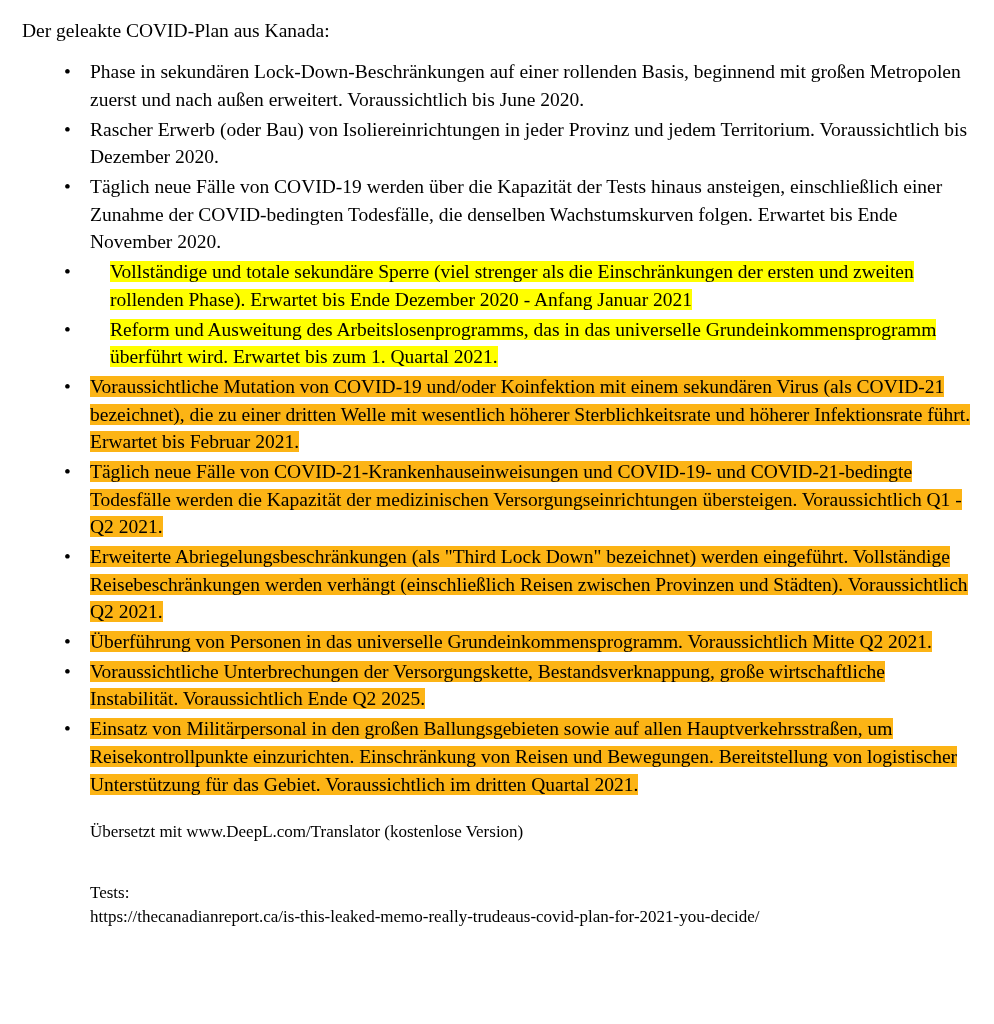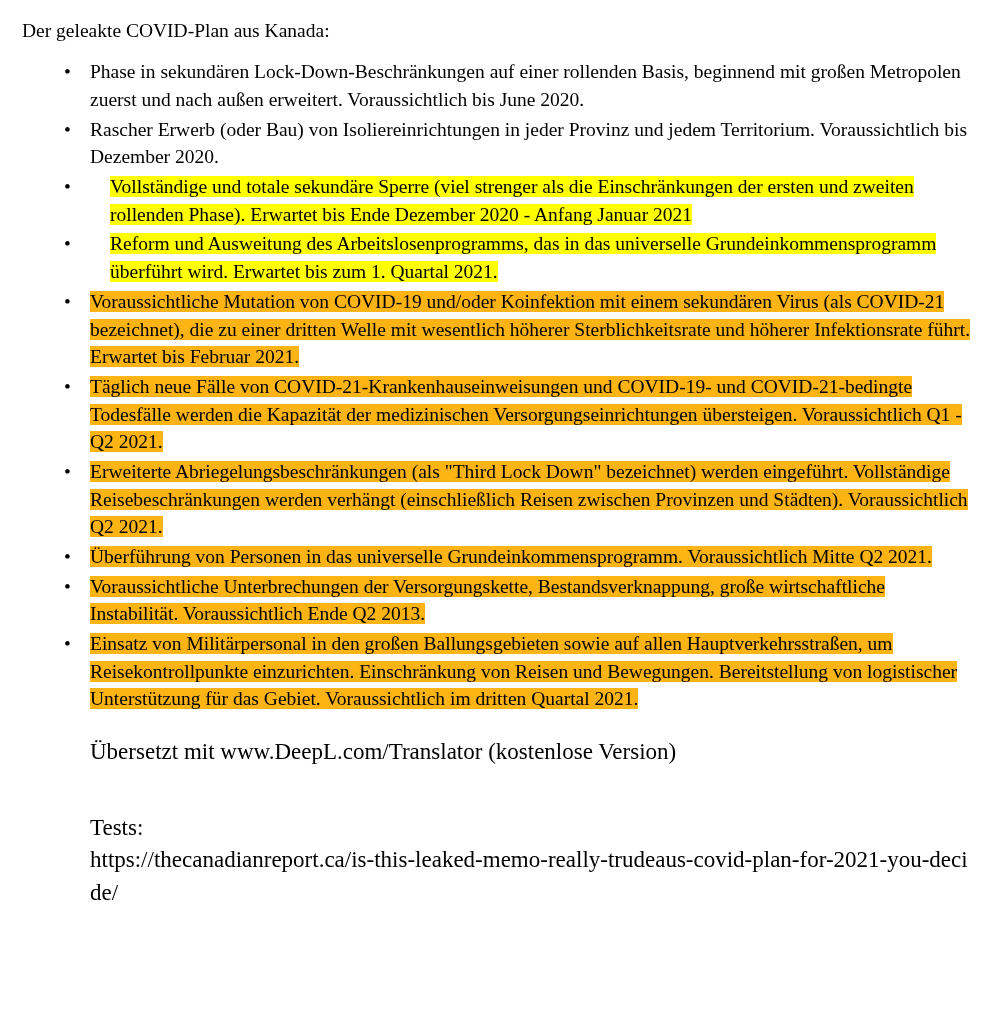--- a/index.html
+++ b/index.html
@@ -54,21 +54,21 @@
   .hl-yellow .txt {
     background: #ffff00;
     margin-left: 20px;
   }
   .hl-orange .txt {
     background: #fcb415;
   }
   .footer-block {
     margin-top: 22px;
     padding-left: 68px;
-    font-size: 23px;
+    font-size: 17px;
     line-height: 1.42;
   }
   .footer-block .spacer {
     height: 20px;
   }
   .source-label {
     margin: 0;
   }
   .source-url {
     margin: 0;
@@ -82,40 +82,43 @@
 
   <p class="intro">Der geleakte COVID-Plan aus Kanada:</p>
 
   <ul class="plan-list">
     <li>
       <span class="txt">Phase in sekundären Lock-Down-Beschränkungen auf einer rollenden Basis, beginnend mit großen Metropolen zuerst und nach außen erweitert. Voraussichtlich bis June 2020.</span>
     </li>
     <li>
       <span class="txt">Rascher Erwerb (oder Bau) von Isoliereinrichtungen in jeder Provinz und jedem Territorium. Voraussichtlich bis Dezember 2020.</span>
     </li>
+    <li>
+      <span class="txt">Täglich neue Fälle von COVID-19 werden über die Kapazität der Tests hinaus ansteigen, einschließlich einer Zunahme der COVID-bedingten Todesfälle, die denselben Wachstumskurven folgen. Erwartet bis Ende November 2020.</span>
+    </li>
     <li class="hl-yellow">
       <span class="txt">Vollständige und totale sekundäre Sperre (viel strenger als die Einschränkungen der ersten und zweiten rollenden Phase). Erwartet bis Ende Dezember 2020 - Anfang Januar 2021</span>
     </li>
     <li class="hl-yellow">
       <span class="txt">Reform und Ausweitung des Arbeitslosenprogramms, das in das universelle Grundeinkommensprogramm überführt wird. Erwartet bis zum 1. Quartal 2021.</span>
     </li>
     <li class="hl-orange">
       <span class="txt">Voraussichtliche Mutation von COVID-19 und/oder Koinfektion mit einem sekundären Virus (als COVID-21 bezeichnet), die zu einer dritten Welle mit wesentlich höherer Sterblichkeitsrate und höherer Infektionsrate führt. Erwartet bis Februar 2021.</span>
     </li>
     <li class="hl-orange">
       <span class="txt">Täglich neue Fälle von COVID-21-Krankenhauseinweisungen und COVID-19- und COVID-21-bedingte Todesfälle werden die Kapazität der medizinischen Versorgungseinrichtungen übersteigen. Voraussichtlich Q1 - Q2 2021.</span>
     </li>
     <li class="hl-orange">
       <span class="txt">Erweiterte Abriegelungsbeschränkungen (als "Third Lock Down" bezeichnet) werden eingeführt. Vollständige Reisebeschränkungen werden verhängt (einschließlich Reisen zwischen Provinzen und Städten). Voraussichtlich Q2 2021.</span>
     </li>
     <li class="hl-orange">
       <span class="txt">Überführung von Personen in das universelle Grundeinkommensprogramm. Voraussichtlich Mitte Q2 2021.</span>
     </li>
     <li class="hl-orange">
-      <span class="txt">Voraussichtliche Unterbrechungen der Versorgungskette, Bestandsverknappung, große wirtschaftliche Instabilität. Voraussichtlich Ende Q2 2013.</span>
+      <span class="txt">Voraussichtliche Unterbrechungen der Versorgungskette, Bestandsverknappung, große wirtschaftliche Instabilität. Voraussichtlich Ende Q2 2025.</span>
     </li>
     <li class="hl-orange">
       <span class="txt">Einsatz von Militärpersonal in den großen Ballungsgebieten sowie auf allen Hauptverkehrsstraßen, um Reisekontrollpunkte einzurichten. Einschränkung von Reisen und Bewegungen. Bereitstellung von logistischer Unterstützung für das Gebiet. Voraussichtlich im dritten Quartal 2021.</span>
     </li>
   </ul>
 
   <div class="footer-block">
     <p class="translator-note">Übersetzt mit www.DeepL.com/Translator (kostenlose Version)</p>
     <div class="spacer"></div>
     <p class="source-label">Tests:</p>

